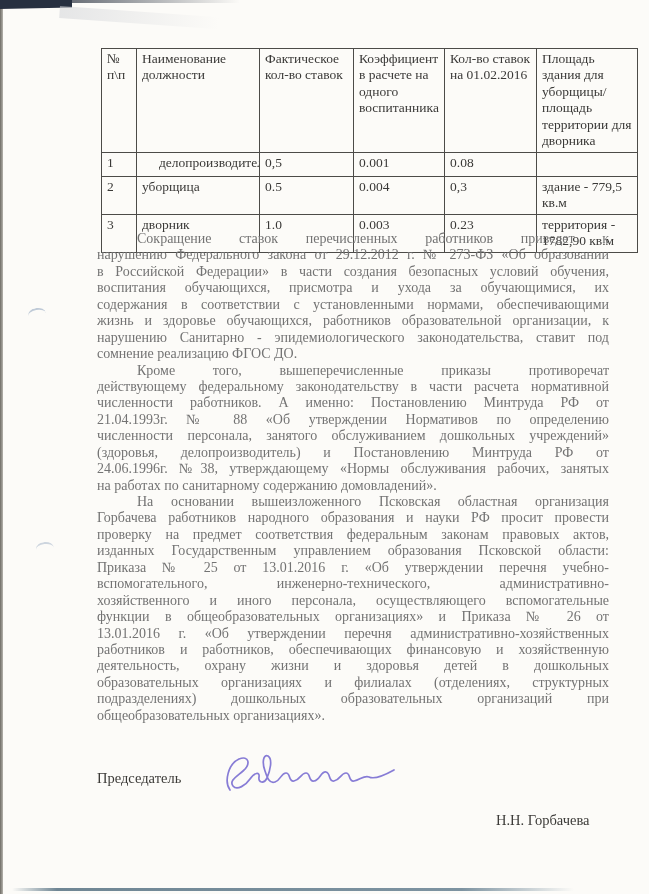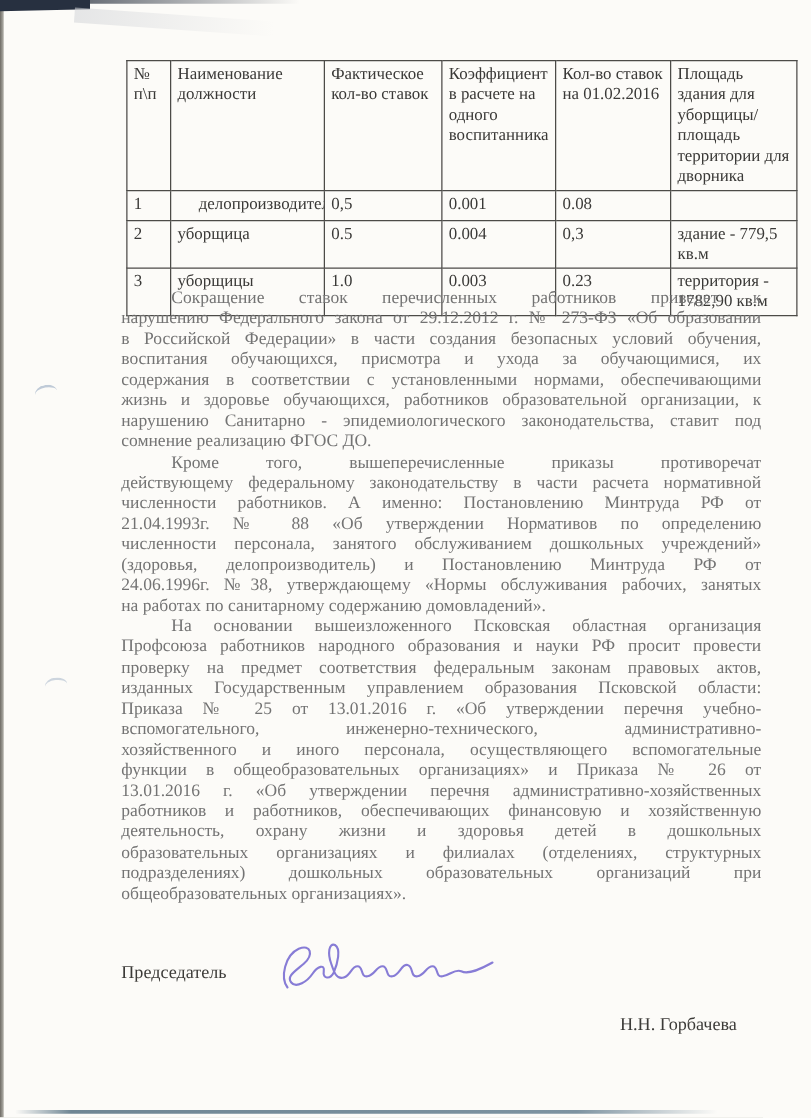--- a/index.html
+++ b/index.html
@@ -131,21 +131,21 @@
         <tr>
           <td>2</td>
           <td>уборщица</td>
           <td>0.5</td>
           <td>0.004</td>
           <td>0,3</td>
           <td>здание - 779,5 кв.м</td>
         </tr>
         <tr>
           <td>3</td>
-          <td>уборщицы</td>
+          <td>дворник</td>
           <td>1.0</td>
           <td>0.003</td>
           <td>0.23</td>
           <td>территория - 1782,90 кв.м</td>
         </tr>
       </tbody>
   </table>
 
   <div class="bodytext" id="paragraphs" style="color: #737373;">
       <div>
@@ -163,21 +163,21 @@
         <div class="line" style="white-space: normal;">действующему федеральному законодательству в части расчета нормативной</div>
         <div class="line" style="white-space: normal;">численности работников. А именно: Постановлению Минтруда РФ от</div>
         <div class="line" style="white-space: normal;">21.04.1993г. № 88 «Об утверждении Нормативов по определению</div>
         <div class="line" style="white-space: normal;">численности персонала, занятого обслуживанием дошкольных учреждений»</div>
         <div class="line" style="white-space: normal;">(здоровья, делопроизводитель) и Постановлению Минтруда РФ от</div>
         <div class="line" style="white-space: normal;">24.06.1996г. №38, утверждающему «Нормы обслуживания рабочих, занятых</div>
         <div class="line lastline" style="white-space: normal;">на работах по санитарному содержанию домовладений».</div>
       </div>
       <div>
         <div class="line firstline" style="white-space: normal;">На основании вышеизложенного Псковская областная организация</div>
-        <div class="line" style="white-space: normal;">Профсоюза работников народного образования и науки РФ просит провести</div>
+        <div class="line" style="white-space: normal;">Горбачева работников народного образования и науки РФ просит провести</div>
         <div class="line" style="white-space: normal;">проверку на предмет соответствия федеральным законам правовых актов,</div>
         <div class="line" style="white-space: normal;">изданных Государственным управлением образования Псковской области:</div>
         <div class="line" style="white-space: normal;">Приказа № 25 от 13.01.2016 г. «Об утверждении перечня учебно-</div>
         <div class="line" style="white-space: normal;">вспомогательного, инженерно-технического, административно-</div>
         <div class="line" style="white-space: normal;">хозяйственного и иного персонала, осуществляющего вспомогательные</div>
         <div class="line" style="white-space: normal;">функции в общеобразовательных организациях» и Приказа № 26 от</div>
         <div class="line" style="white-space: normal;">13.01.2016 г. «Об утверждении перечня административно-хозяйственных</div>
         <div class="line" style="white-space: normal;">работников и работников, обеспечивающих финансовую и хозяйственную</div>
         <div class="line" style="white-space: normal;">деятельность, охрану жизни и здоровья детей в дошкольных</div>
         <div class="line" style="white-space: normal;">образовательных организациях и филиалах (отделениях, структурных</div>

